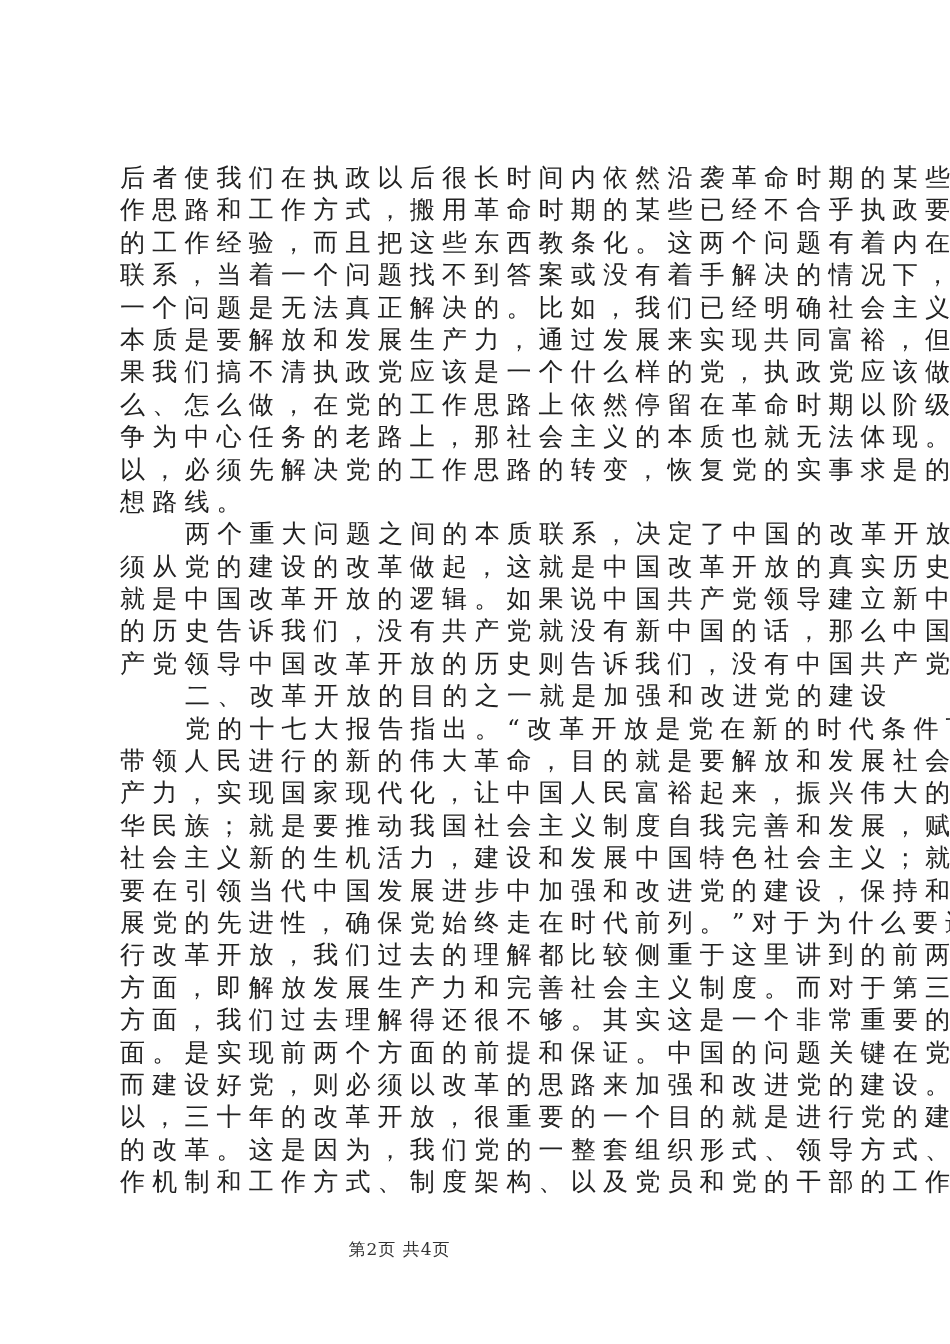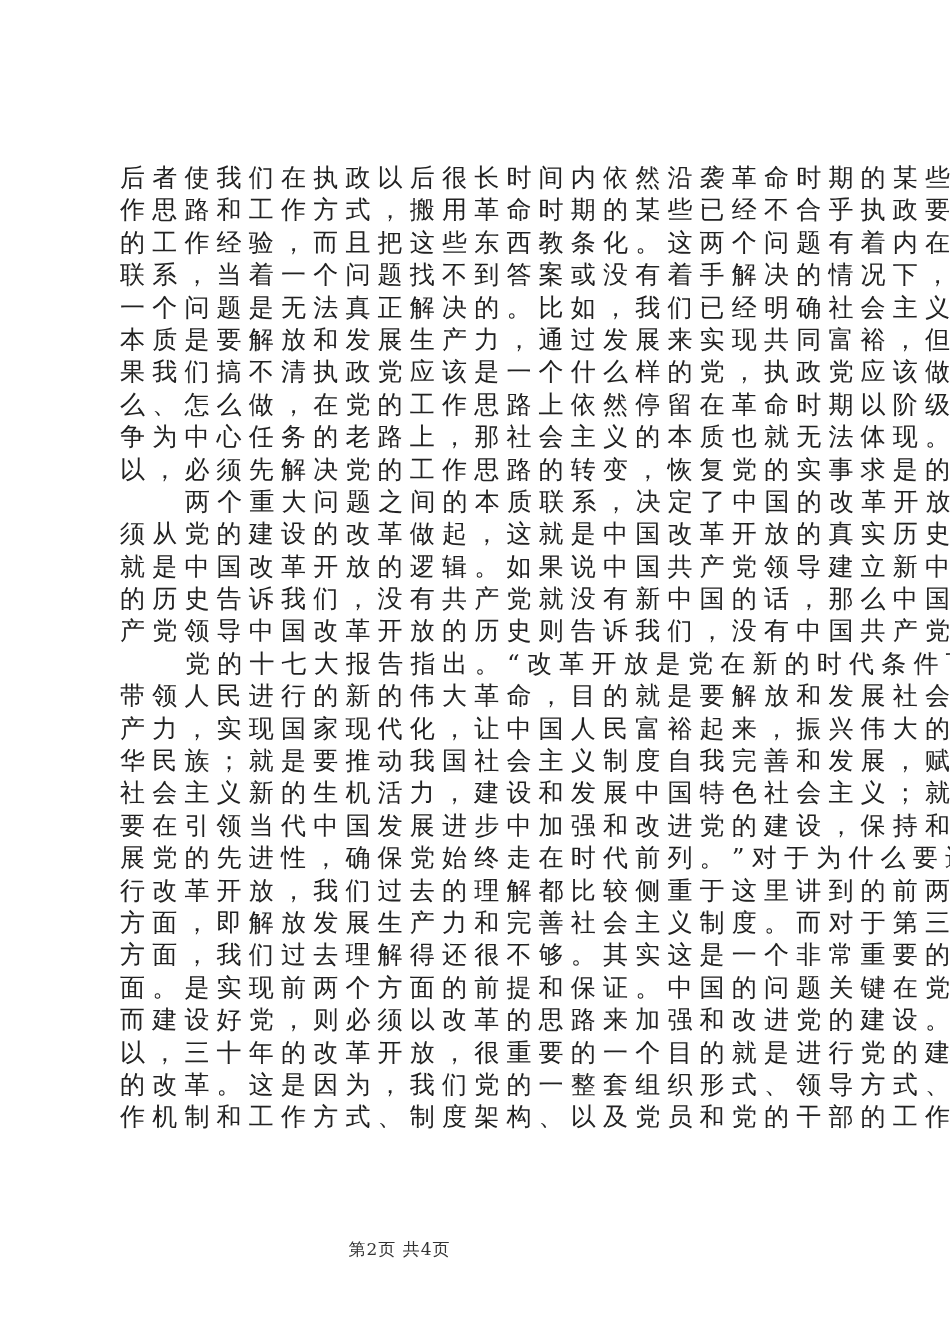--- a/index.html
+++ b/index.html
@@ -60,30 +60,34 @@
       <span class="line">后者使我们在执政以后很长时间内依然沿袭革命时期的某些工</span>
       <span class="line">作思路和工作方式，搬用革命时期的某些已经不合乎执政要求</span>
       <span class="line">的工作经验，而且把这些东西教条化。这两个问题有着内在的</span>
       <span class="line">联系，当着一个问题找不到答案或没有着手解决的情况下，另</span>
       <span class="line">一个问题是无法真正解决的。比如，我们已经明确社会主义的</span>
       <span class="line">本质是要解放和发展生产力，通过发展来实现共同富裕，但如</span>
       <span class="line">果我们搞不清执政党应该是一个什么样的党，执政党应该做什</span>
       <span class="line">么、怎么做，在党的工作思路上依然停留在革命时期以阶级斗</span>
       <span class="line">争为中心任务的老路上，那社会主义的本质也就无法体现。所</span>
       <span class="line">以，必须先解决党的工作思路的转变，恢复党的实事求是的思</span>
+      <span class="line">想路线。</span>
     </div>
 
     <div>
       <span class="line indent">两个重大问题之间的本质联系，决定了中国的改革开放必</span>
       <span class="line">须从党的建设的改革做起，这就是中国改革开放的真实历史，</span>
       <span class="line">就是中国改革开放的逻辑。如果说中国共产党领导建立新中国</span>
       <span class="line">的历史告诉我们，没有共产党就没有新中国的话，那么中国共</span>
       <span class="line">产党领导中国改革开放的历史则告诉我们，没有中国共产党自</span>
     </div>
 
+    <div>
+      <span class="line indent">二、改革开放的目的之一就是加强和改进党的建设</span>
+    </div>
 
     <div>
       <span class="line indent">党的十七大报告指出。“改革开放是党在新的时代条件下</span>
       <span class="line">带领人民进行的新的伟大革命，目的就是要解放和发展社会生</span>
       <span class="line">产力，实现国家现代化，让中国人民富裕起来，振兴伟大的中</span>
       <span class="line">华民族；就是要推动我国社会主义制度自我完善和发展，赋予</span>
       <span class="line">社会主义新的生机活力，建设和发展中国特色社会主义；就是</span>
       <span class="line">要在引领当代中国发展进步中加强和改进党的建设，保持和发</span>
       <span class="line">展党的先进性，确保党始终走在时代前列。”对于为什么要进</span>
       <span class="line">行改革开放，我们过去的理解都比较侧重于这里讲到的前两个</span>

